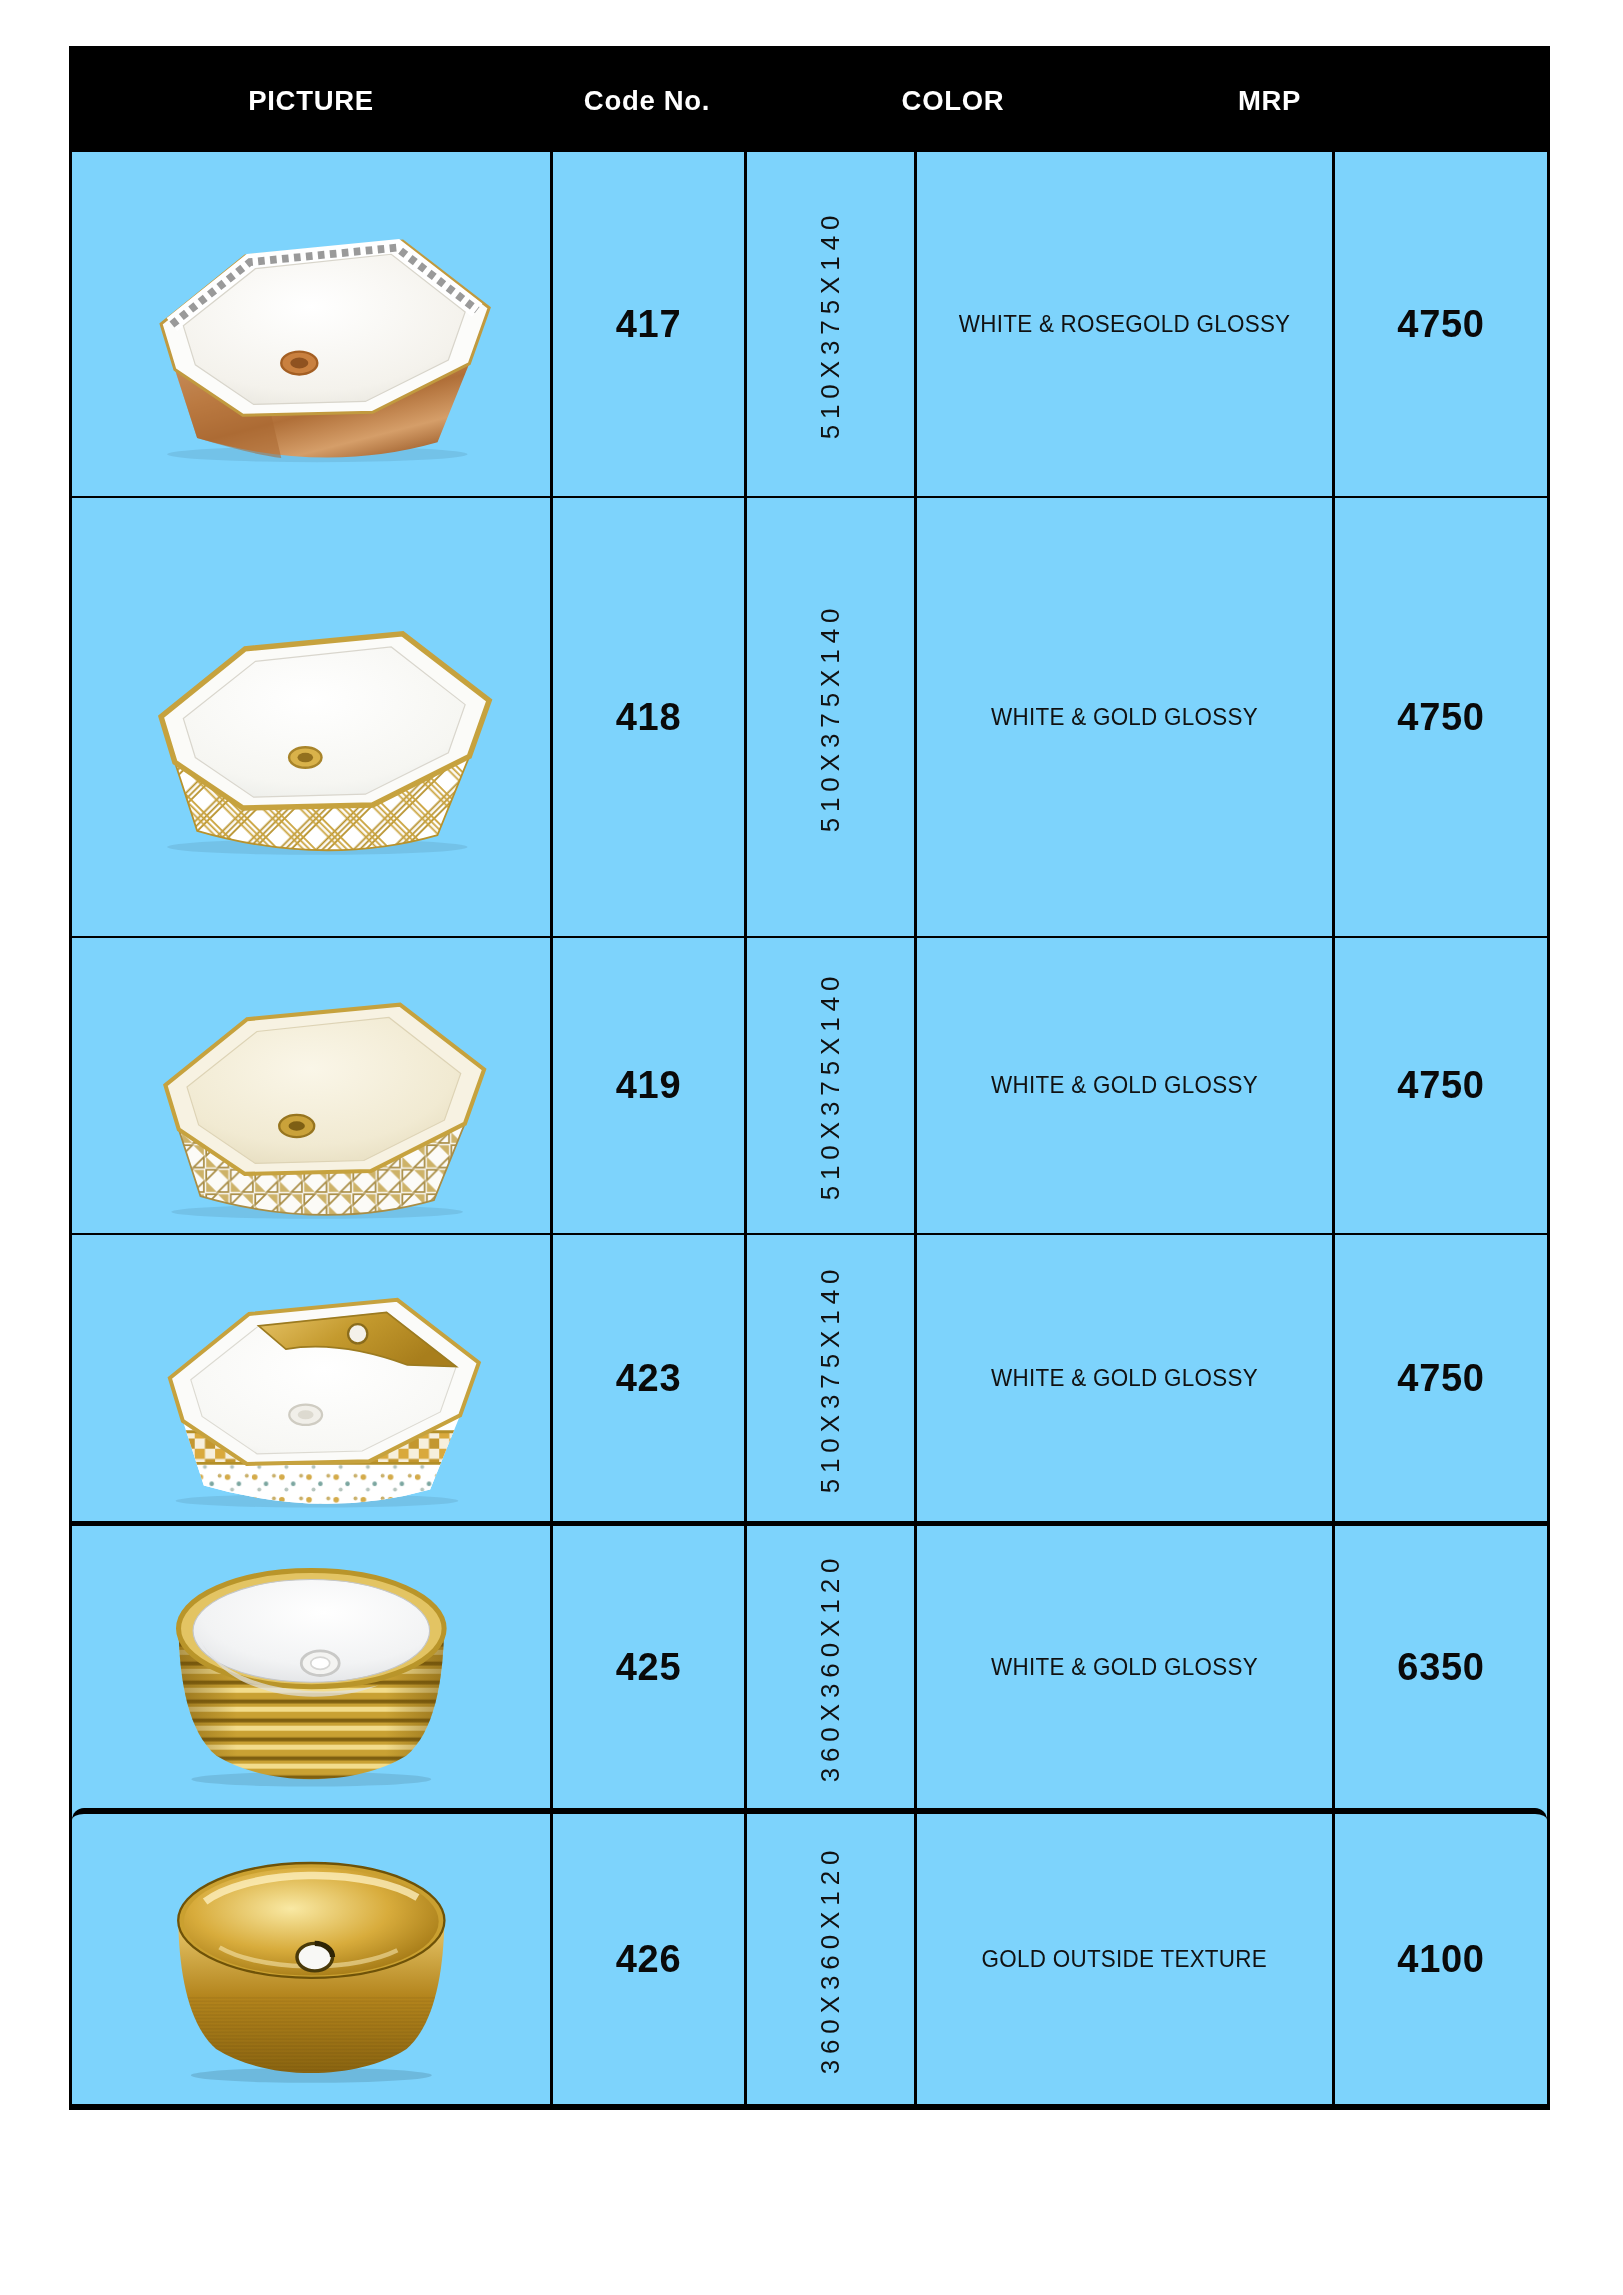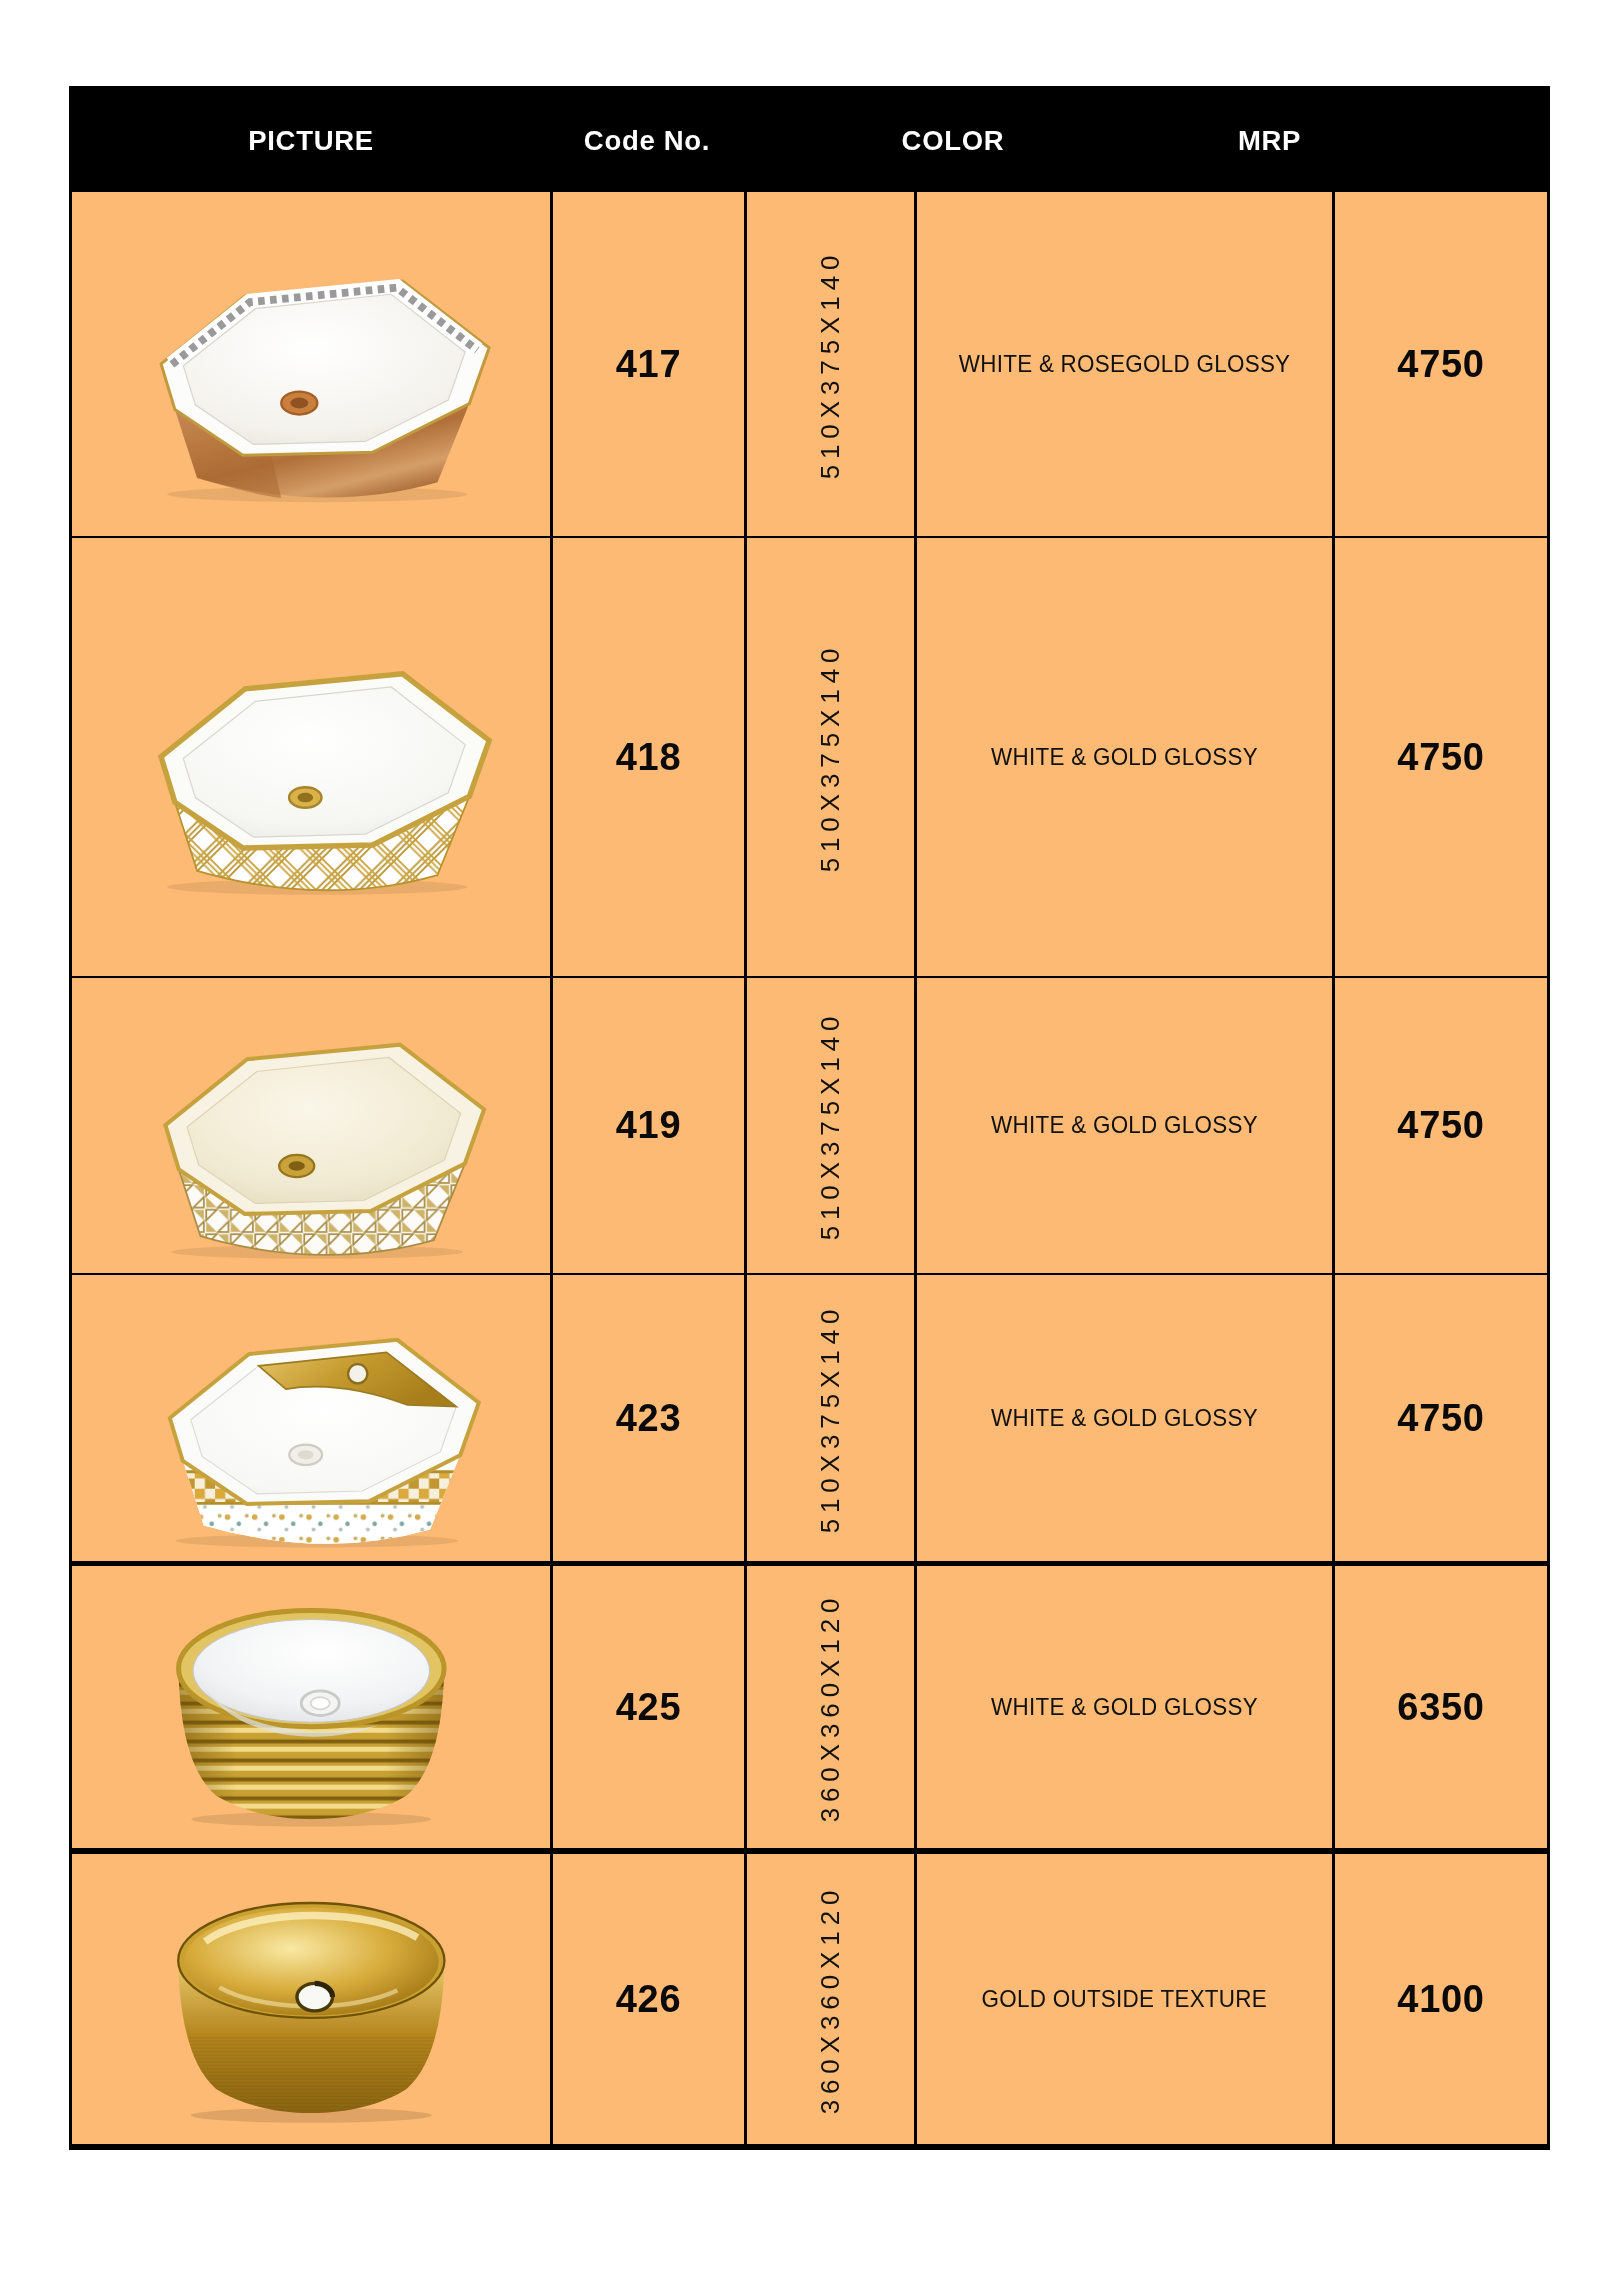--- a/index.html
+++ b/index.html
@@ -13,31 +13,30 @@
   }
   .catalog {
     position: absolute;
     left: 69px;
     top: 46px;
     width: 1475px;
     border-left: 3.9px solid #000;
     border-right: 3.9px solid #000;
     border-top: 5.2px solid #000;
     border-bottom: 6.5px solid #000;
-    background: #fdba74;
-    margin-top: 40px;
+    background: #7dd3fc;
   }
   .trow { display: flex; width: 100%; box-sizing: border-box; }
   .thead { height: 99px; background: #000; }
   .r1 { height: 346px; border-top: 2.6px solid #000; }
   .r2 { height: 440px; border-top: 2.6px solid #000; }
   .r3 { height: 297px; border-top: 2.6px solid #000; }
   .r4 { height: 288px; border-top: 2.6px solid #000; }
   .r5 { height: 287px; border-top: 5.2px solid #000; }
-  .r6 { height: 296px; border-top: 6.5px solid #000; }
+  .r6 { height: 296px; border-top: 6.5px solid #000; border-radius: 12px; }
   .cell {
     display: flex; align-items: center; justify-content: center;
     box-sizing: border-box; height: 100%;
     overflow: hidden;
   }
   .c-pic   { width: 478px; }
   .c-code  { width: 194px; border-left: 3.3px solid #000; }
   .c-size  { width: 170px; border-left: 3.3px solid #000; }
   .c-color { width: 418px; border-left: 3.3px solid #000; }
   .c-mrp   { width: 215px; border-left: 3.3px solid #000; align-items: center; }

